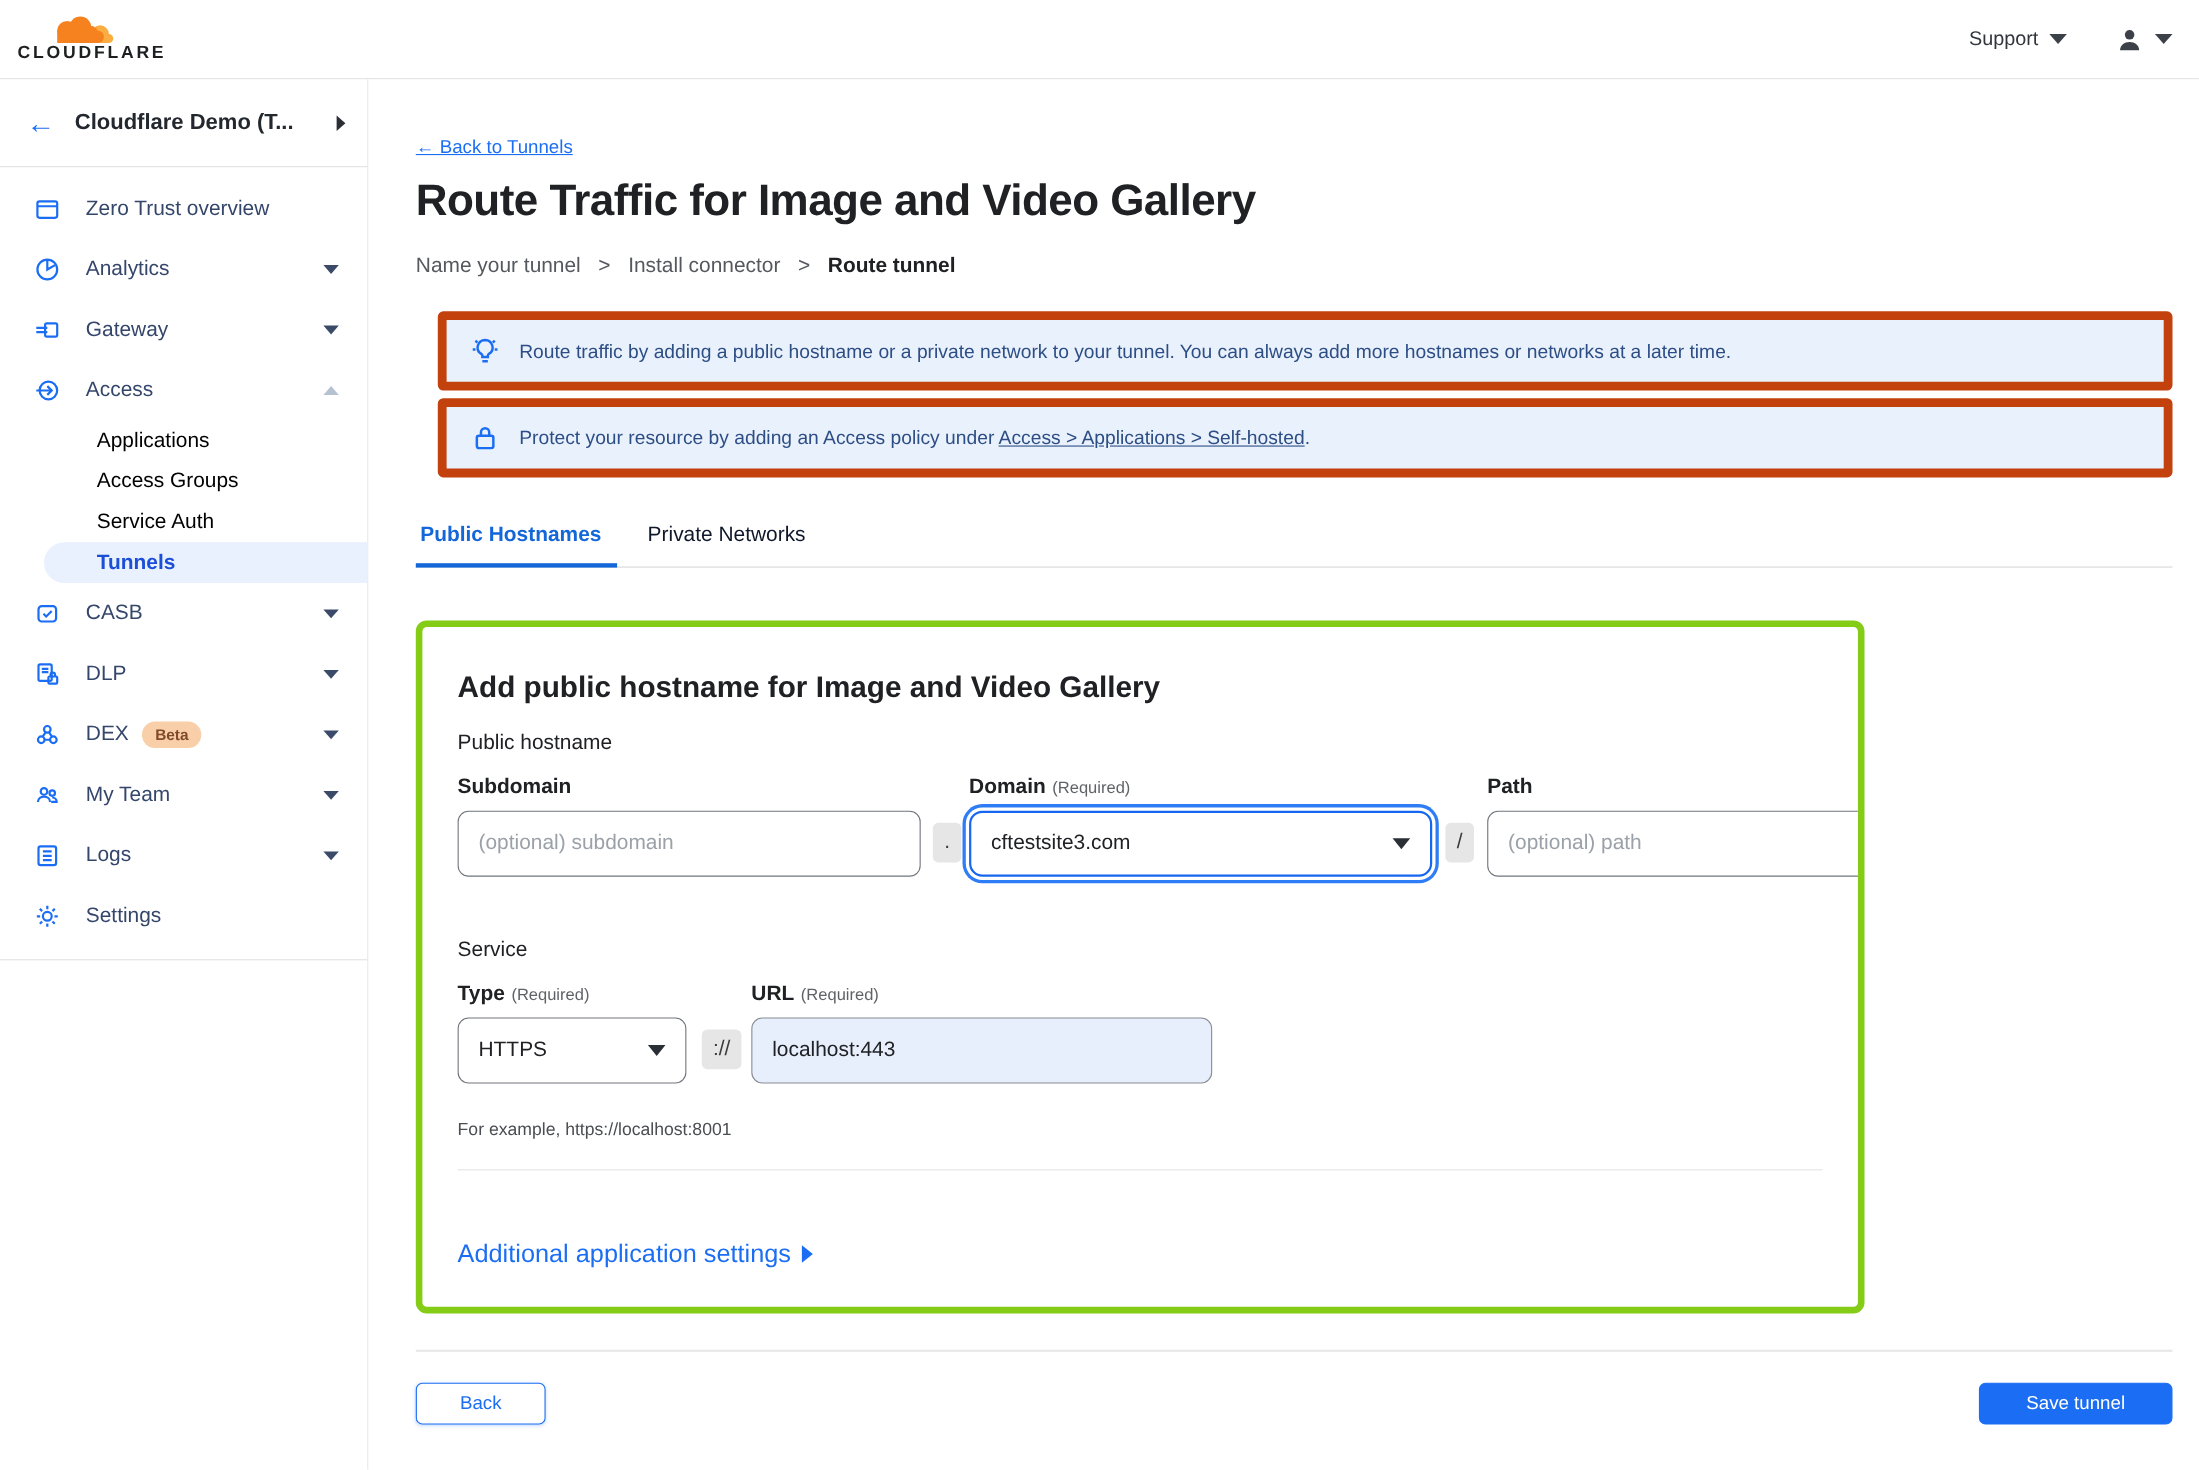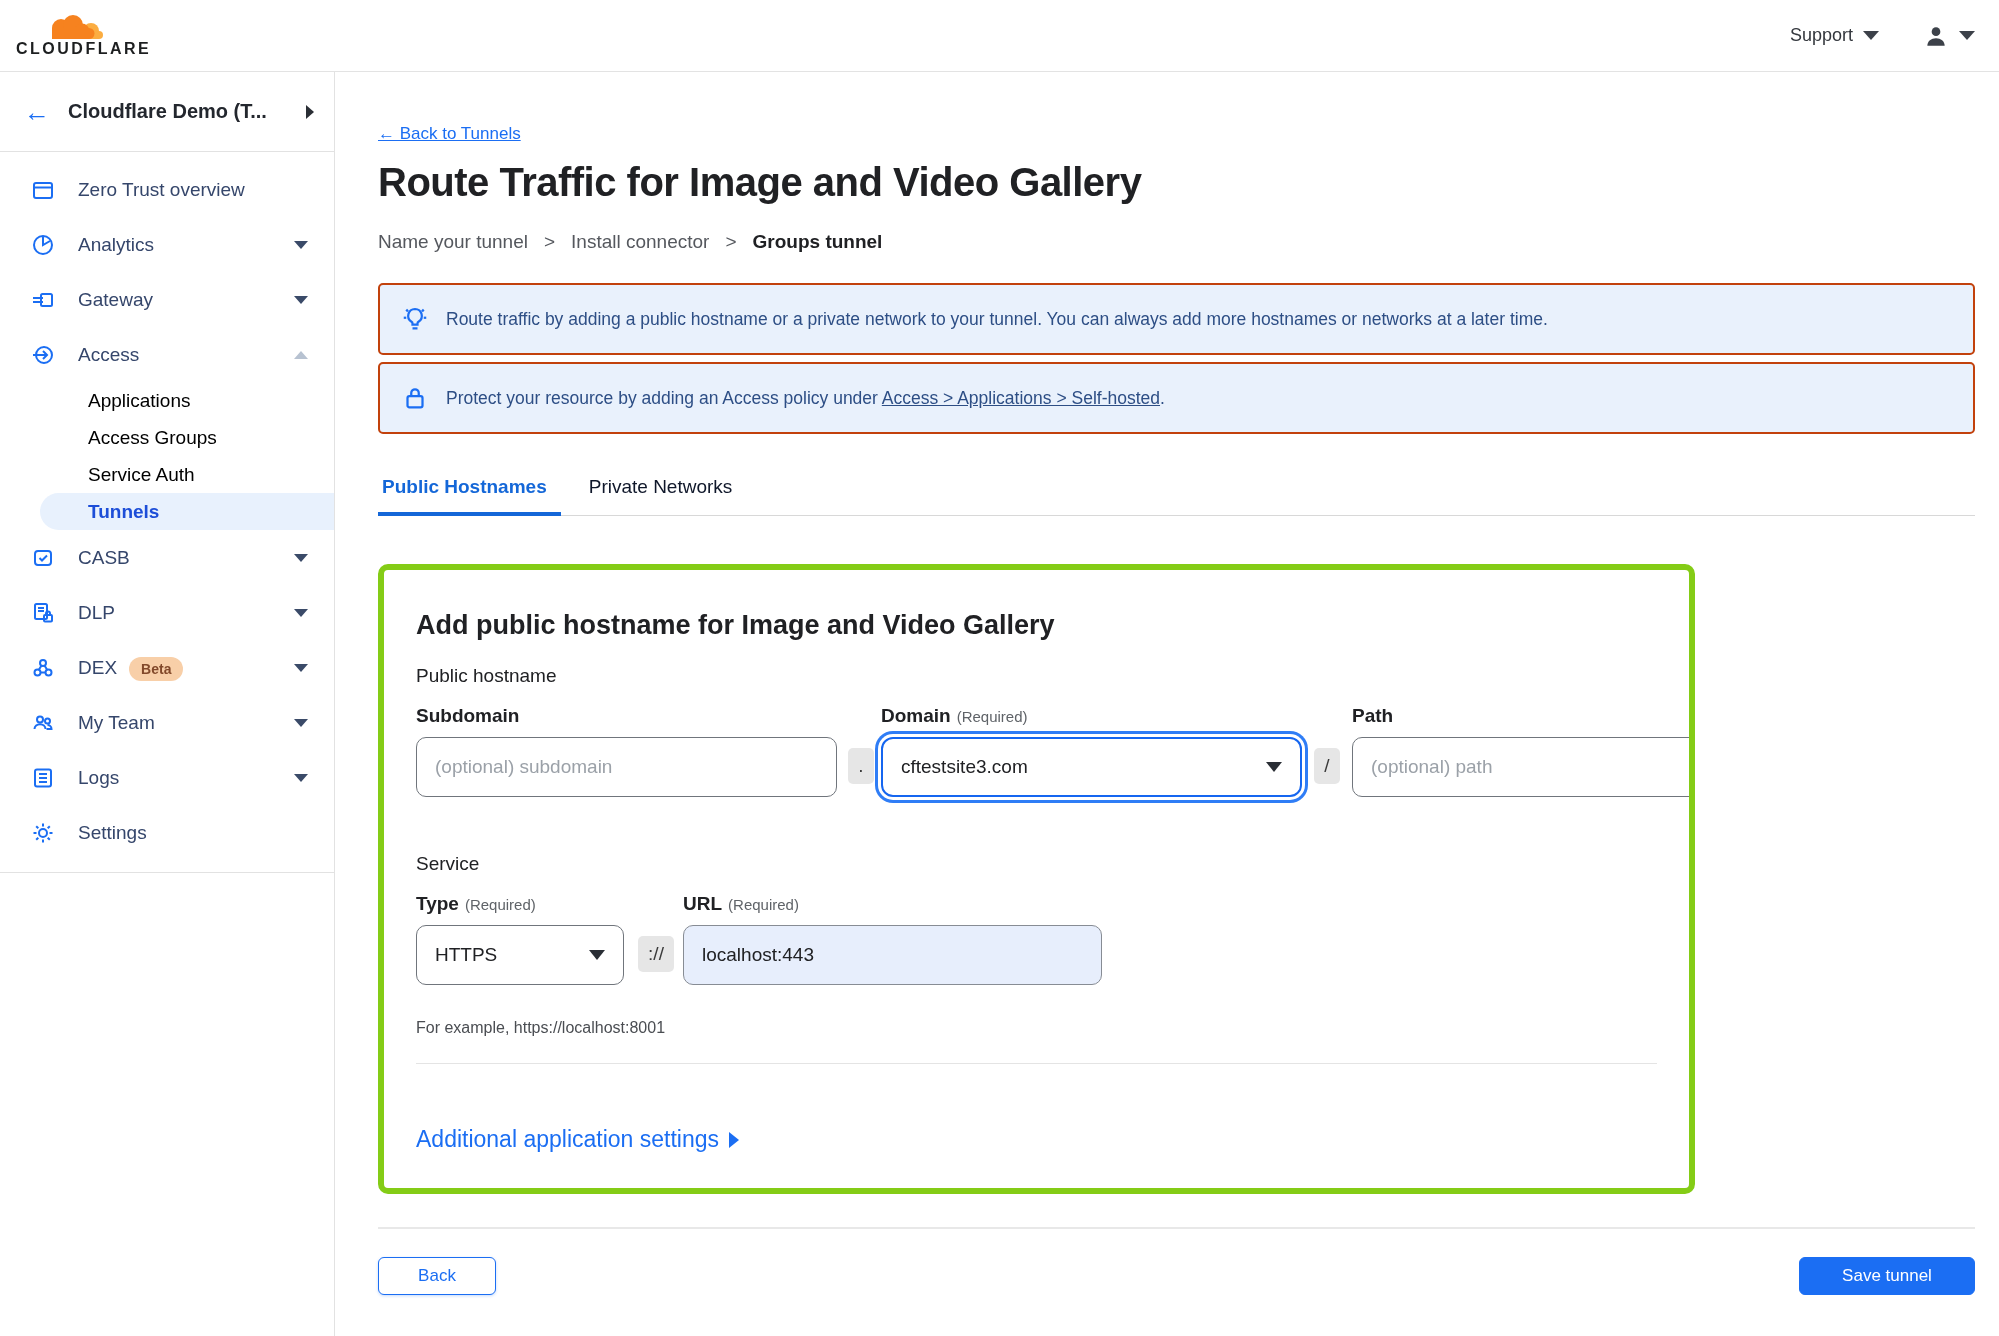--- a/index.html
+++ b/index.html
@@ -36,21 +36,21 @@
   .side-divider { border-bottom:1px solid #e2e2e2; margin-top:12px; }
 
   
   .main { position:absolute; left:335px; top:72px; width:1664px; height:1264px; background:#fff; padding:0 24px 0 43px; }
   .back-link { display:inline-block; margin-top:52px; font-size:17px; color:#1b6ef3; text-decoration:underline; cursor:pointer; }
   h1.page-title { margin-top:16px; font-size:40px; font-weight:700; letter-spacing:-0.5px; color:#202124; }
   .steps { margin-top:26px; display:flex; align-items:center; gap:16px; font-size:19px; color:#55585e; }
   .step.current { font-weight:700; color:#202124; }
   .step-sep { color:#55585e; }
 
-  .banner { margin-top:30px; height:72px; background:#e9f1fc; border:2px solid #c2410c; border-radius:5px; display:flex; align-items:center; padding:0 20px; }
+  .banner { margin-top:30px; height:72px; background:#e9f1fc; border:8px solid #c2410c; border-radius:5px; display:flex; align-items:center; padding:0 20px;margin-left:20px; }
   .banner + .banner { margin-top:7px; }
   .banner .bicon { width:30px; height:30px; margin-right:16px; flex:none; }
   .banner-text { font-size:17.5px; color:#2d4e85; }
   .banner-link { text-decoration:underline; cursor:pointer; color:#2d4e85; }
 
   .tabs { margin-top:42px; display:flex; border-bottom:1px solid #d8d8d8; }
   .tab { font-size:19px; padding:0 14px 14px 4px; margin-right:24px; cursor:pointer; color:#0f172a; }
   .tab.active { color:#1467d8; font-weight:700; border-bottom:4px solid #1467d8; margin-bottom:-1px; }
 
   .card { margin-top:48px; width:1317px; height:630px; border:6px solid #84cc16; border-radius:10px; background:#fff; padding:0 32px; overflow:hidden; }
@@ -263,21 +263,21 @@
 
   <a class="back-link">← Back to Tunnels</a>
 
   <h1 class="page-title">Route Traffic for Image and Video Gallery</h1>
 
   <div class="steps">
     <span class="step">Name your tunnel</span>
     <span class="step-sep">&gt;</span>
     <span class="step">Install connector</span>
     <span class="step-sep">&gt;</span>
-    <span class="step current">Groups tunnel</span>
+    <span class="step current">Route tunnel</span>
   </div>
 
   <div class="banner">
     <span class="bicon">
       <svg width="30" height="30" viewBox="0 0 24 24" fill="none" stroke="#1b6ef3" stroke-width="1.8">
           <path d="M12 4a5.5 5.5 0 0 1 2.8 10.2c-.5.3-.8.8-.8 1.3v1h-4v-1c0-.5-.3-1-.8-1.3A5.5 5.5 0 0 1 12 4z"></path>
           <line x1="10" y1="19.5" x2="14" y2="19.5"></line>
           <line x1="3" y1="11" x2="5" y2="11"></line>
           <line x1="19" y1="11" x2="21" y2="11"></line>
           <line x1="5" y1="4.5" x2="6.4" y2="5.9"></line>

